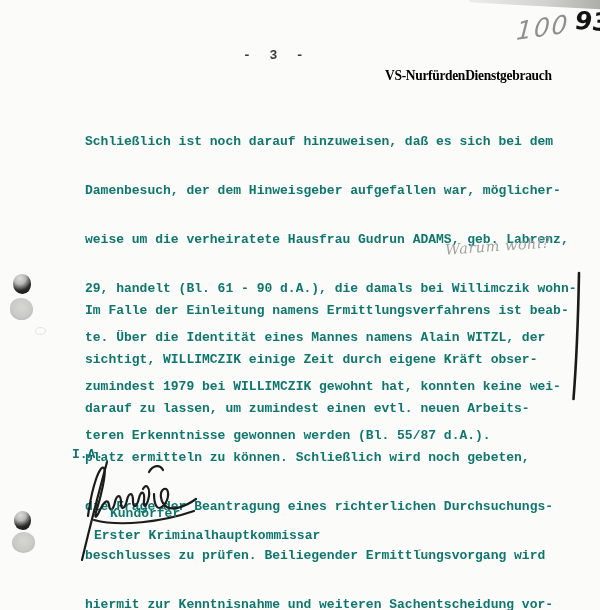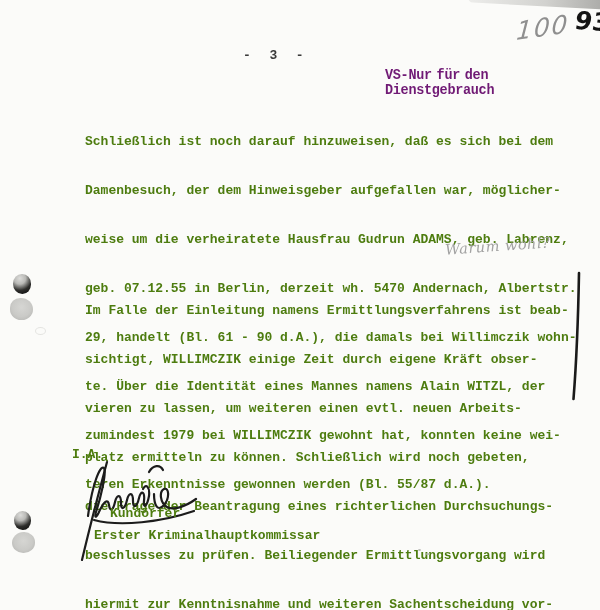--- a/index.html
+++ b/index.html
@@ -9,35 +9,35 @@
     background:#fbfbf9;
     overflow:hidden;
     font-family:"Liberation Mono",monospace;
     color:#262626;
   }
   
   .typed{
     font-family:"Liberation Mono",monospace;
     font-weight:bold;
     font-size:13px;
-    color:#4d7c0f;
+    color:#0f766e;
     white-space:pre;
   }
   .para{position:absolute;}
   .para .line{height:19px;line-height:19px;}
   .p1{left:85px;top:102px;}
   .p2{left:85px;top:271px;}
 
   .page-number{position:absolute;left:243px;top:48px;letter-spacing:1px;color:#3a3a3a;}
   .classification{
     position:absolute;left:385px;top:68px;
-    font-family:Liberation Mono, monospace;
+    font-family:Liberation Serif, serif;
     font-weight:700;font-size:13.5px;
     letter-spacing:-0.3px;word-spacing:-3px;
-    color:#701a75;transform:scaleY(1.04);
+    color:#000000;transform:scaleY(1.04);
   }
   .initials{position:absolute;left:72px;top:447px;}
   .signer{position:absolute;left:86px;top:506px;padding-left:24px;}
   .signer-title{position:absolute;left:94px;top:528px;}
 
   
   .pencil-number{
     position:absolute;left:516px;top:13px;
     font-family:"DejaVu Sans",sans-serif;font-style:italic;
     font-size:25px;color:#8f8f8f;letter-spacing:2px;
@@ -96,33 +96,32 @@
   <div class="ink-number">93</div>
 
   <div class="page-number typed">-  3  -</div>
 
   <div class="classification">VS-Nur für den Dienstgebrauch</div>
 
   <div class="para p1 typed">
     <div class="line">Schließlich ist noch darauf hinzuweisen, daß es sich bei dem</div>
     <div class="line">Damenbesuch, der dem Hinweisgeber aufgefallen war, möglicher-</div>
     <div class="line">weise um die verheiratete Hausfrau Gudrun ADAMS, geb. Labrenz,</div>
-    <div class="line">geb. 07.12.55 in Berlin, derzeit wh. 5470 Andernach, Albertstr.</div>
     <div class="line">29, handelt (Bl. 61 - 90 d.A.), die damals bei Willimczik wohn-</div>
     <div class="line">te. Über die Identität eines Mannes namens Alain WITZL, der</div>
     <div class="line">zumindest 1979 bei WILLIMCZIK gewohnt hat, konnten keine wei-</div>
     <div class="line">teren Erkenntnisse gewonnen werden (Bl. 55/87 d.A.).</div>
   </div>
 
   <div class="annotation">Warum wohl?</div>
 
   <div class="para p2 typed">
     <div class="line">Im Falle der Einleitung namens Ermittlungsverfahrens ist beab-</div>
     <div class="line">sichtigt, WILLIMCZIK einige Zeit durch eigene Kräft obser-</div>
-    <div class="line">vieren zu lassen, um weiteren einen evtl. neuen Arbeits-</div>
+    <div class="line">darauf zu lassen, um zumindest einen evtl. neuen Arbeits-</div>
     <div class="line">platz ermitteln zu können. Schließlich wird noch gebeten,</div>
     <div class="line">die Frage der Beantragung eines richterlichen Durchsuchungs-</div>
     <div class="line">beschlusses zu prüfen. Beiliegender Ermittlungsvorgang wird</div>
     <div class="line">hiermit zur Kenntnisnahme und weiteren Sachentscheidung vor-</div>
     
   </div>
 
   <svg class="margin-line-svg" viewBox="0 0 20 140">
     <path d="M14,7 C13.4,40 11.5,95 8.5,133" fill="none" stroke="#1a1a1a" stroke-width="2.6" stroke-linecap="round"></path>
   </svg>

